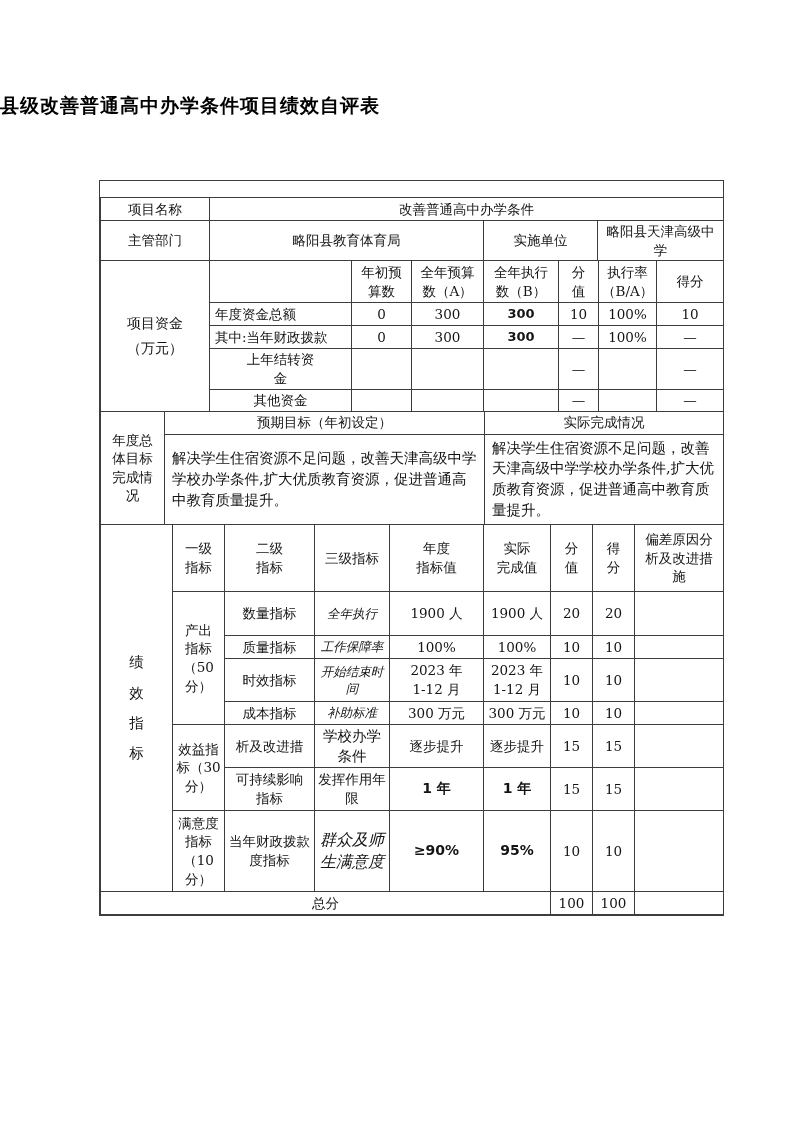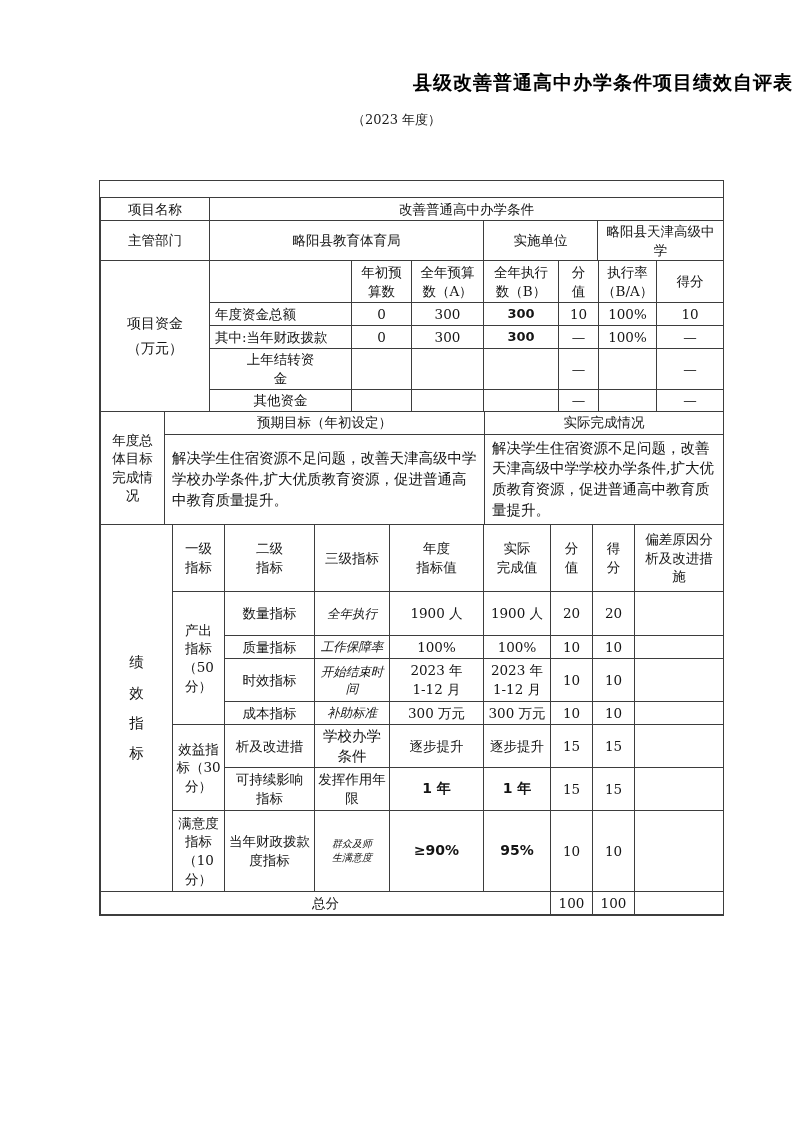--- a/index.html
+++ b/index.html
@@ -1,21 +1,21 @@
 <!DOCTYPE html>
 <html><head>
 <meta charset="utf-8">
 <style>
   html,body{margin:0;padding:0;background:#ffffff;}
   .page{
     width:793px;height:1122px;background:#fff;position:relative;
     font-family:"DejaVu Serif","Liberation Serif",serif;color:#141414;
   }
   .doc-title{
-    margin:0;padding-top:70px;text-align:right;
+    margin:0;padding-top:93px;text-align:left;
     font-family:"DejaVu Sans","Liberation Sans",sans-serif;
     font-weight:700;font-size:19px;letter-spacing:1px;color:#000;
   }
   .doc-subtitle{
     text-align:center;font-size:13px;margin-top:15px;color:#1a1a1a;
   }
   .twrap{
     position:absolute;left:99px;top:180px;width:623px;
     border:1px solid #3d3d3d;
   }
@@ -39,21 +39,20 @@
   .kai{font-style:italic;font-size:12.5px;}
   .bs{font-family:"DejaVu Sans","Liberation Sans",sans-serif;font-weight:700;font-size:13px;}
   .bsl{font-family:"DejaVu Sans","Liberation Sans",sans-serif;font-weight:700;font-size:14px;}
 </style>
 </head>
 <body>
 
 <div class="page">
 
   <h1 class="doc-title">县级改善普通高中办学条件项目绩效自评表</h1>
-  <div class="doc-subtitle">（2023 年度）</div>
 
   <div class="twrap">
 
     <table>
       <colgroup>
           <col style="width:109px">
           <col style="width:274px">
           <col style="width:114px">
           <col style="width:126px">
         </colgroup>
@@ -263,21 +262,21 @@
         <td>15</td>
         <td></td>
       </tr>
       <tr style="height:81px">
         <td>满意度
 指标
 （10
 分）</td>
         <td>当年财政拨款
 度指标</td>
-        <td class="kai" style="font-size:10px">群众及师
+        <td class="kai" style="font-size:16px">群众及师
 生满意度</td>
         <td class="bsl">≥90%</td>
         <td class="bsl">95%</td>
         <td>10</td>
         <td>10</td>
         <td></td>
       </tr>
       <tr style="height:23px">
         <td colspan="6">总分</td>
         <td>100</td>

